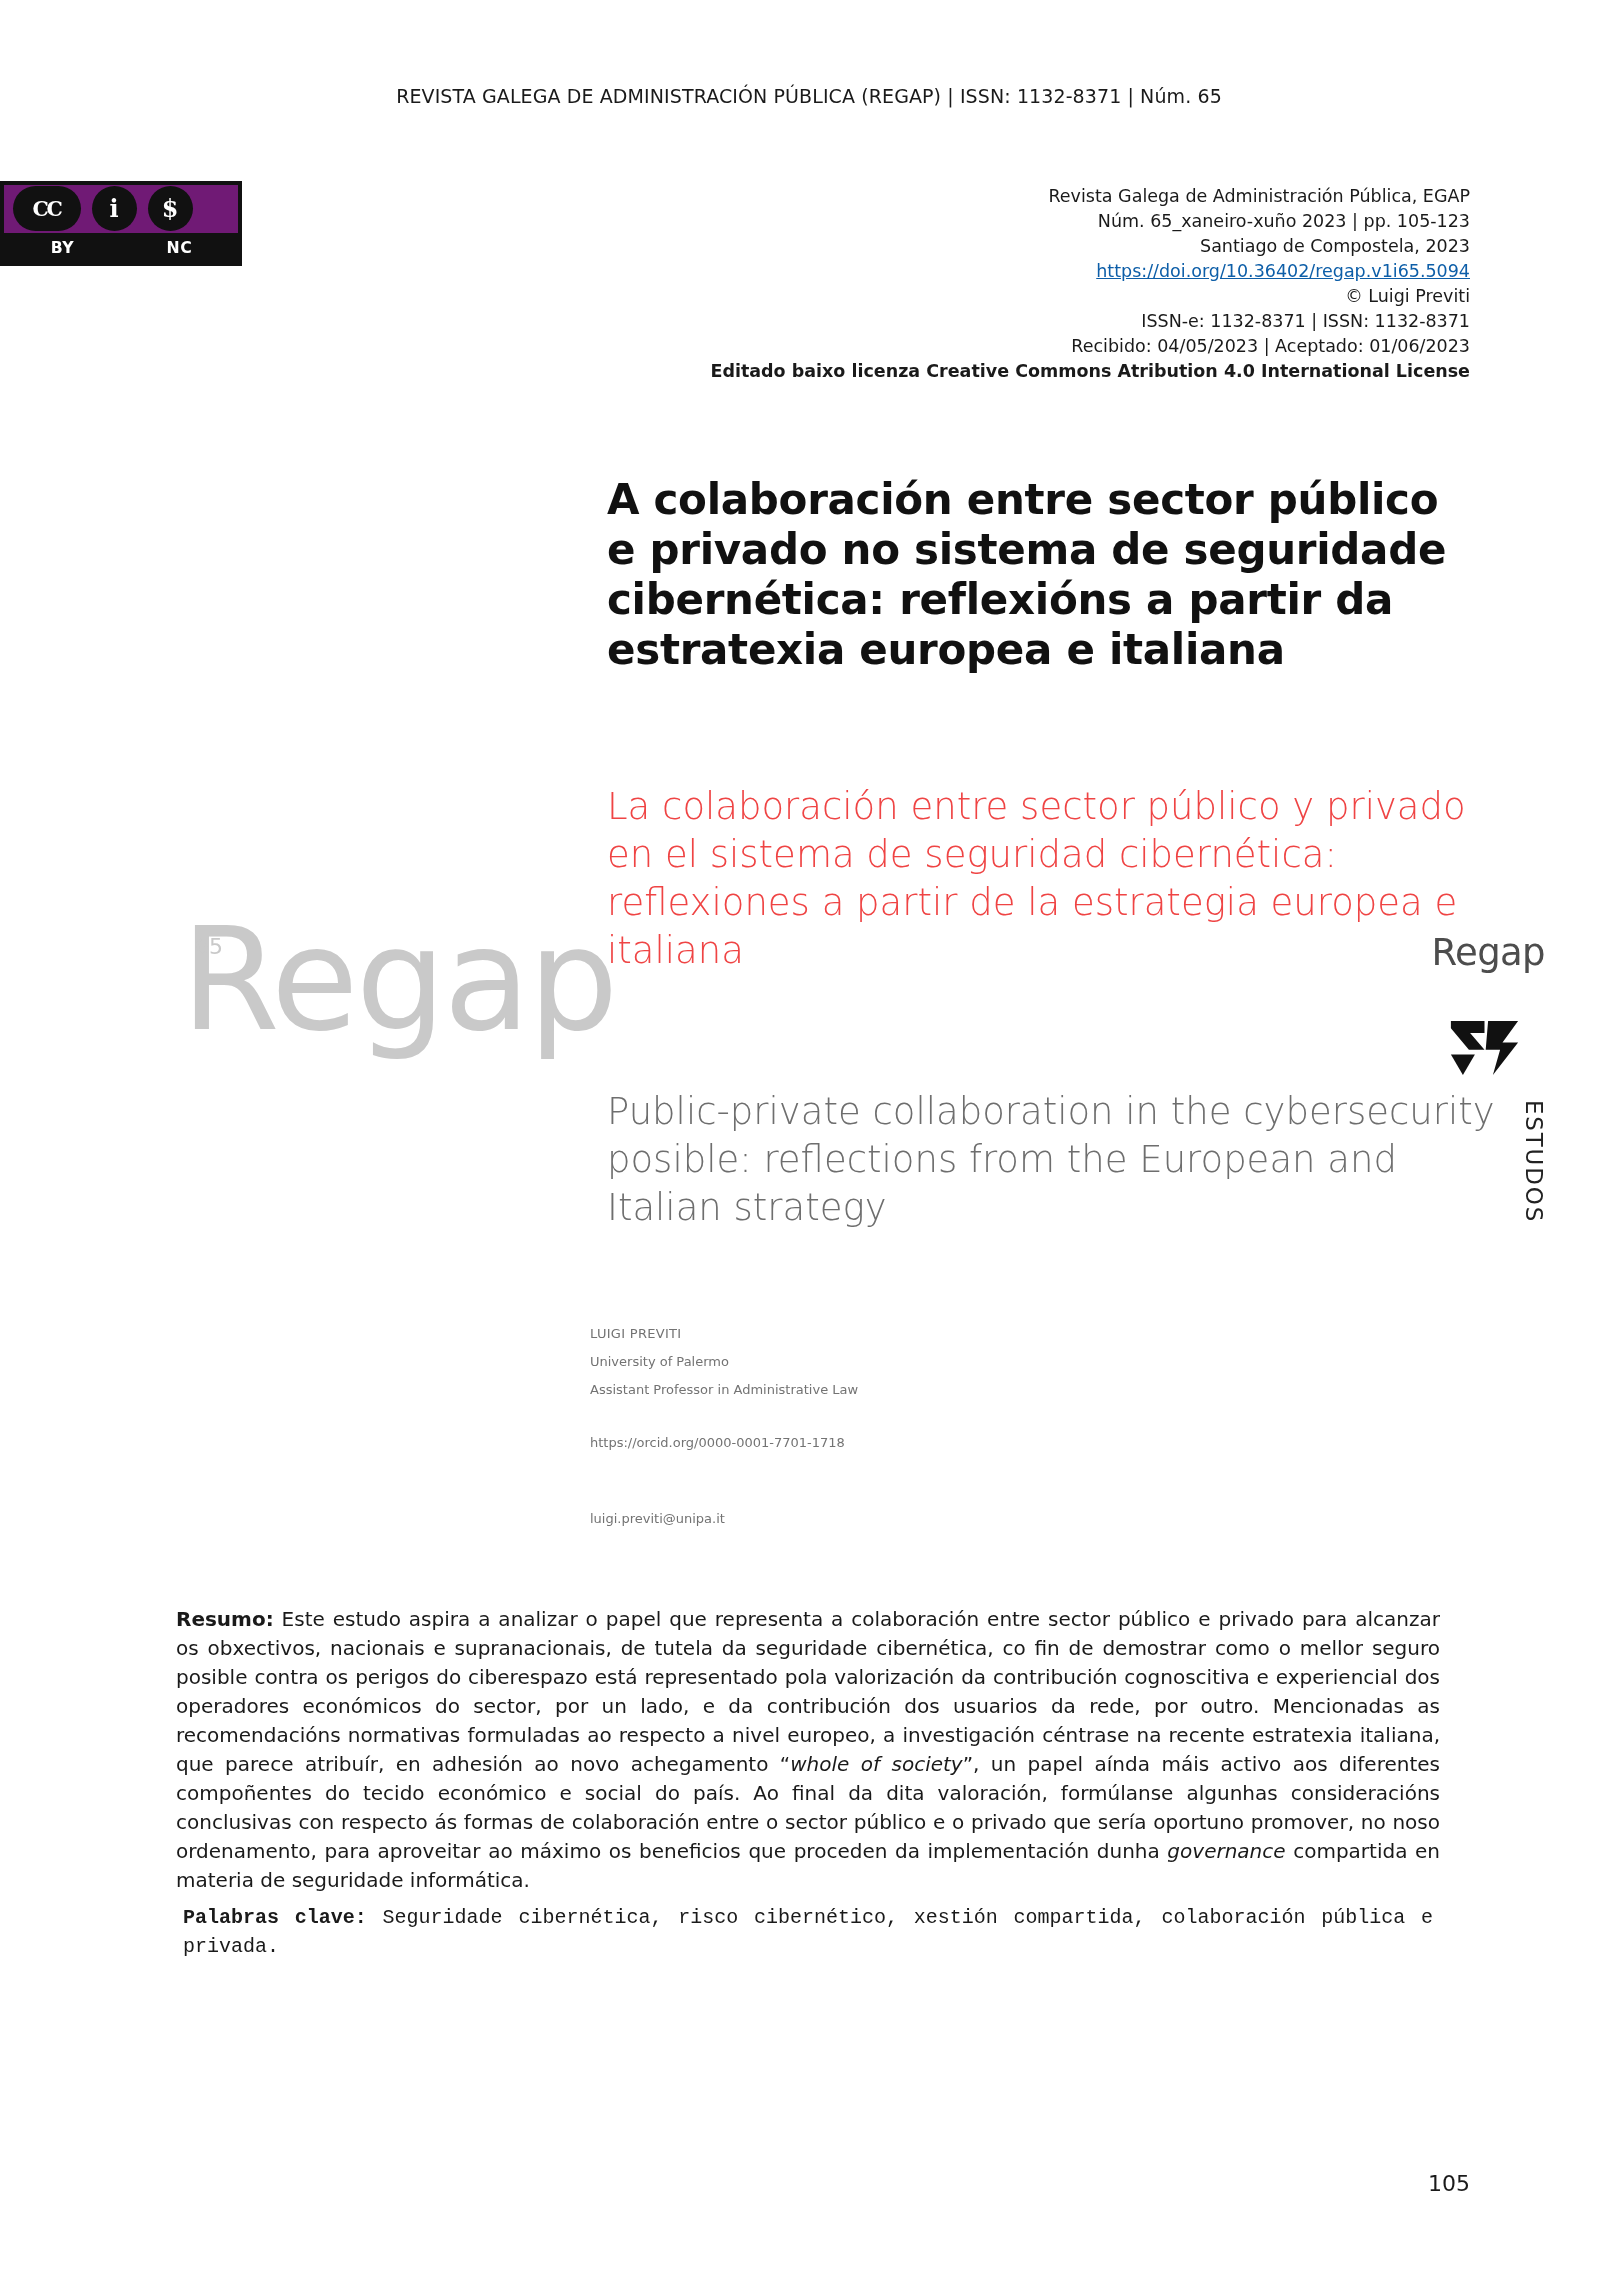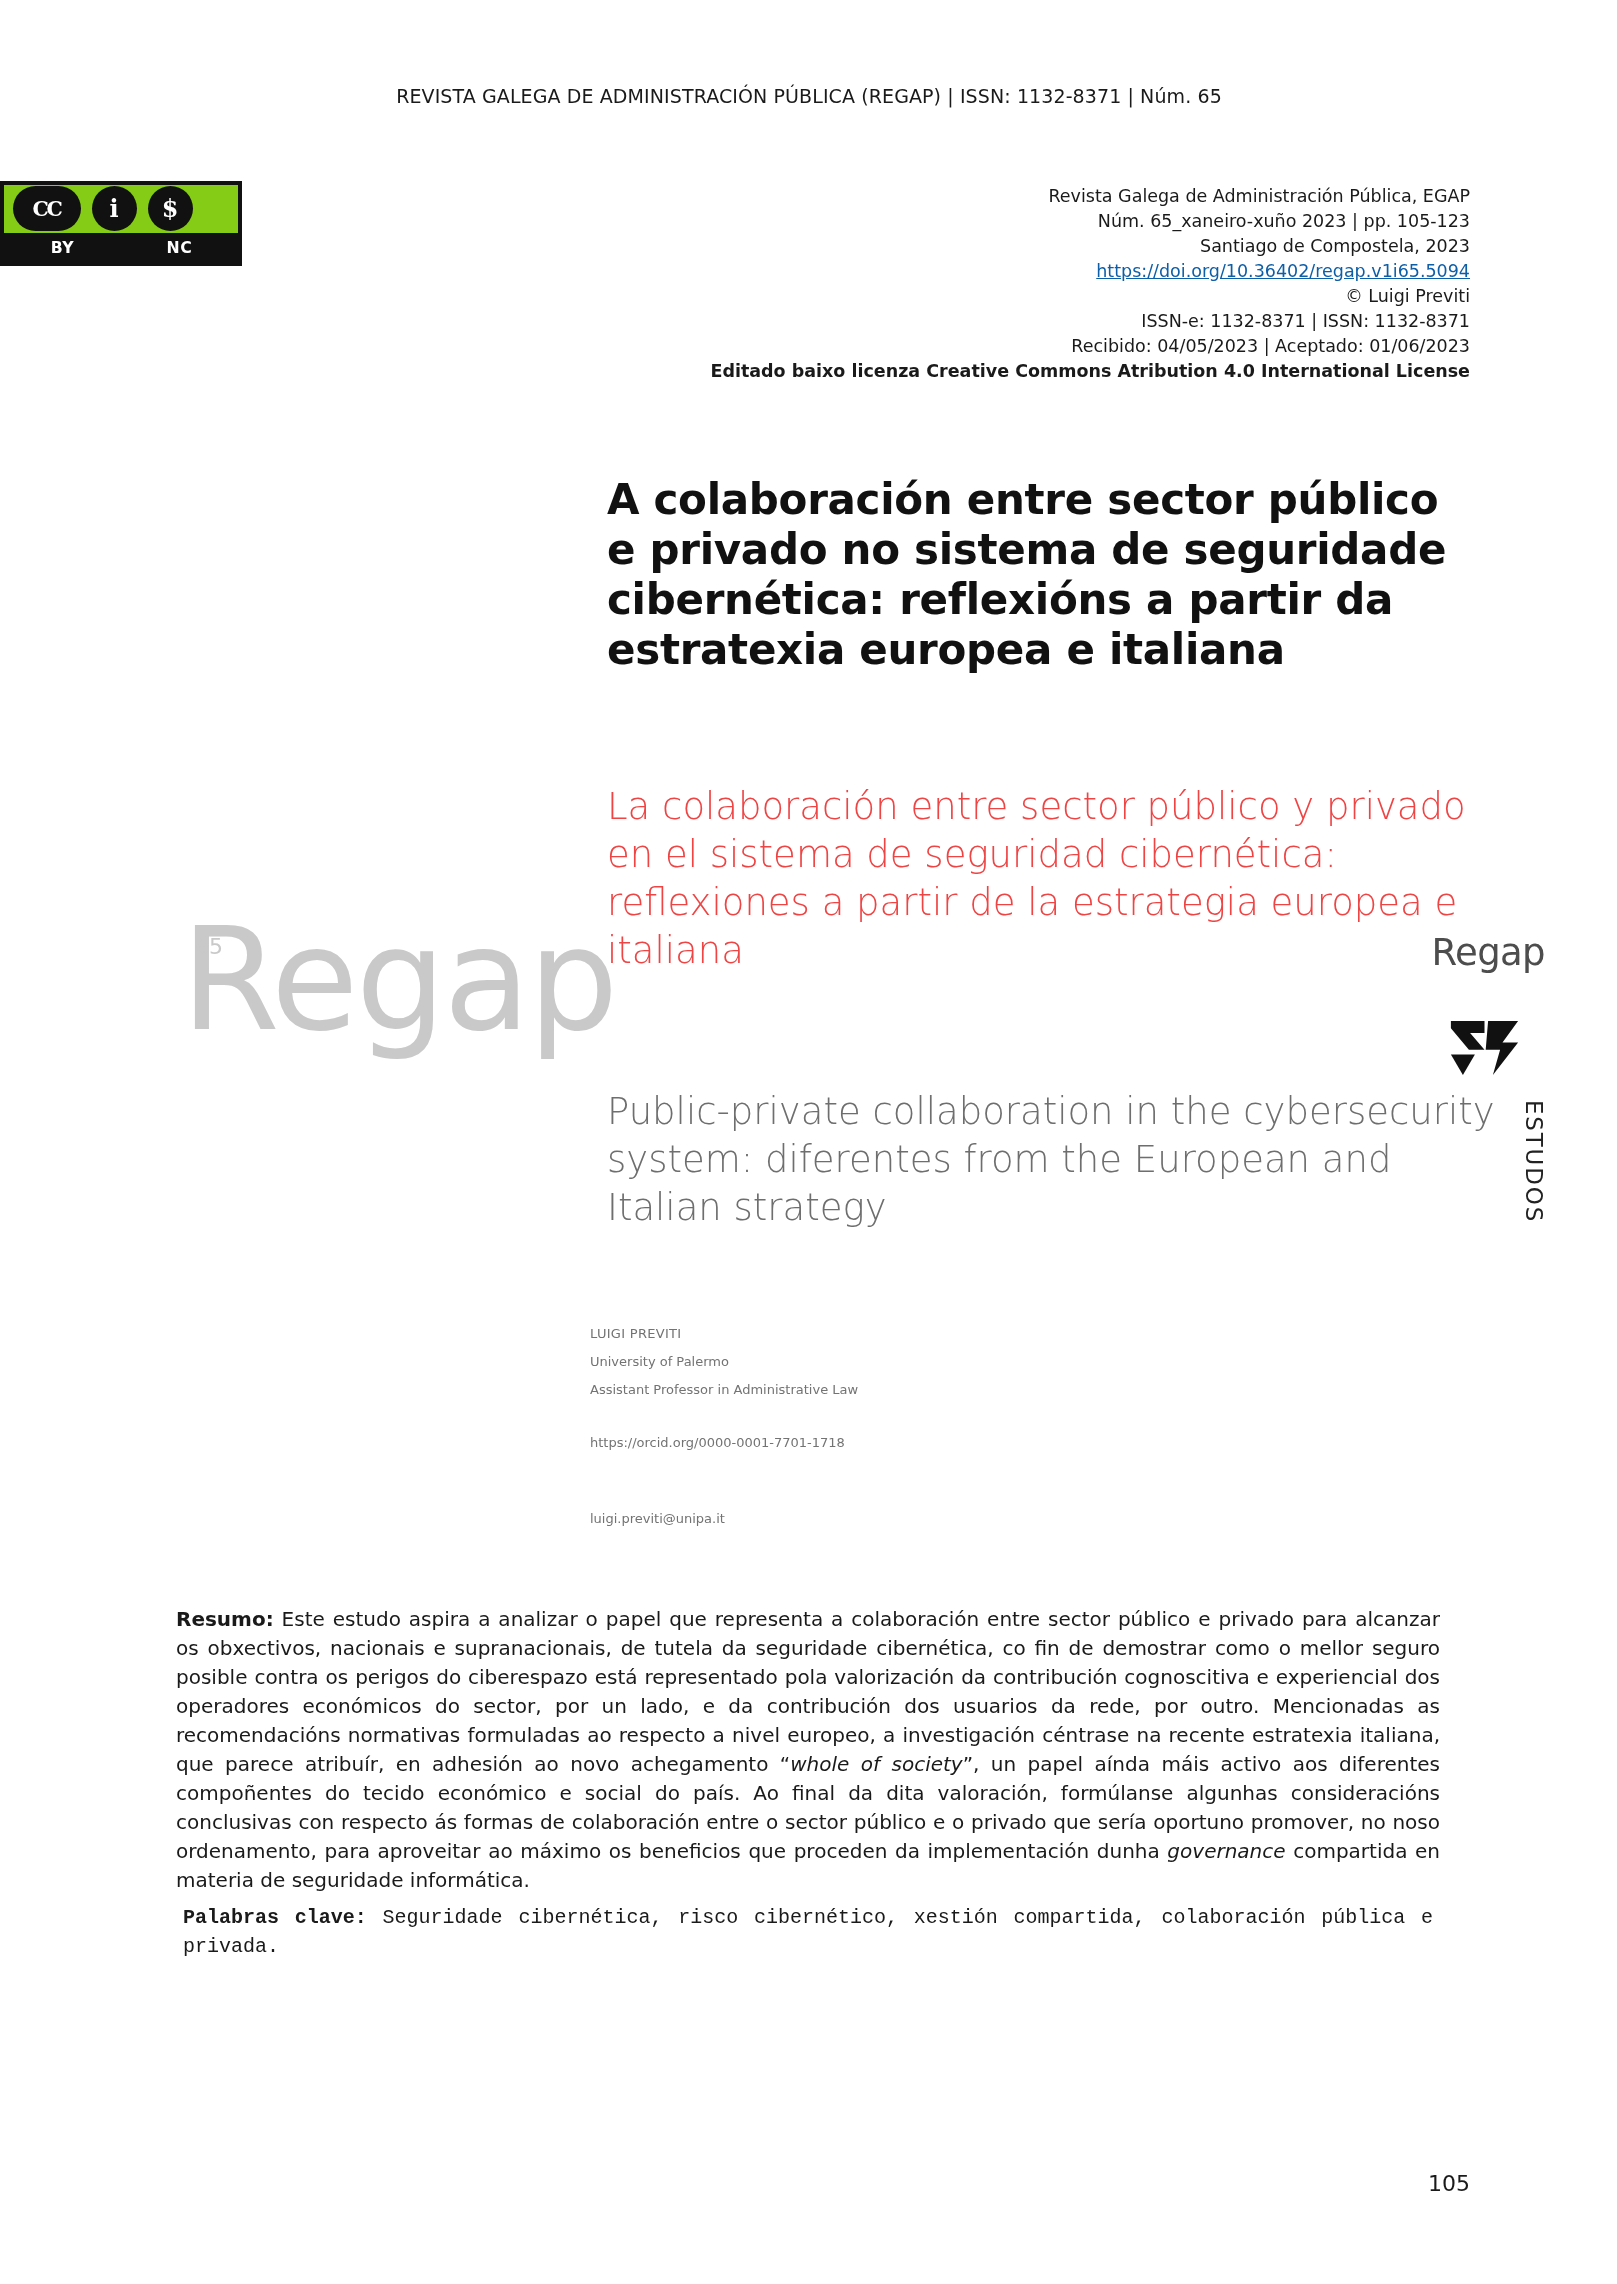--- a/index.html
+++ b/index.html
@@ -30,21 +30,21 @@
 
   
   .cc-badge {
     position: absolute;
     top: 181px;
     left: 0px;
     width: 242px;
     height: 85px;
     border: 4.2px solid #111;
     box-sizing: border-box;
-    background: #84cc16;
+    background: #701a75;
     display: flex;
     flex-direction: column;
   }
   .cc-badge .cc-top {
     flex: 1 1 62%;
     display: flex;
     align-items: center;
     padding-left: 8.5px;
     gap: 11px;
   }
@@ -266,21 +266,21 @@
   <svg viewBox="0 0 120 110" width="73" height="66" aria-hidden="true">
     <polygon points="4,10 60,10 60,30 36,30 60,58 34,58 4,22" fill="#111"></polygon>
     <polygon points="66,10 116,10 90,46 116,46 74,100 86,58 62,58" fill="#111"></polygon>
     <polygon points="4,66 44,66 24,100" fill="#111"></polygon>
   </svg>
 </div>
 <div class="rail-estudos">ESTUDOS</div>
 
 <h1 class="title-gl">A colaboración entre sector público e privado no sistema de seguridade cibernética: reflexións a partir da estratexia europea e italiana</h1>
 <h2 class="title-es">La colaboración entre sector público y privado en el sistema de seguridad cibernética: reflexiones a partir de la estrategia europea e italiana</h2>
-<h2 class="title-en">Public-private collaboration in the cybersecurity system: diferentes from the European and Italian strategy</h2>
+<h2 class="title-en">Public-private collaboration in the cybersecurity posible: reflections from the European and Italian strategy</h2>
 
 <div class="author-block">
   <div class="name">LUIGI PREVITI</div>
   <div>University of Palermo</div>
   <div>Assistant Professor in Administrative Law</div>
   <div class="orcid">https://orcid.org/0000-0001-7701-1718</div>
   <div class="email">luigi.previti@unipa.it</div>
 </div>
 
 <div class="abstract">

